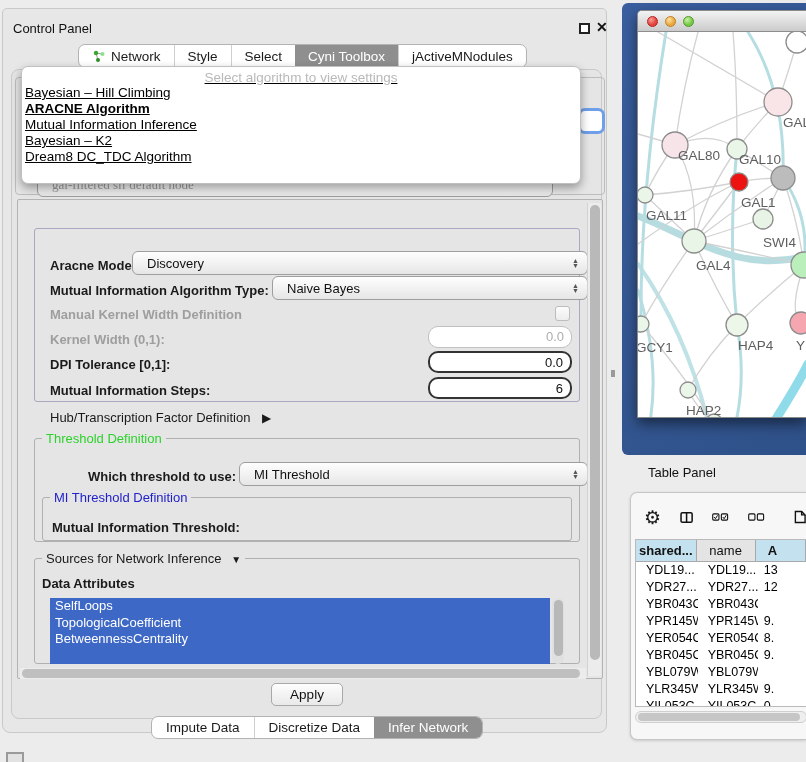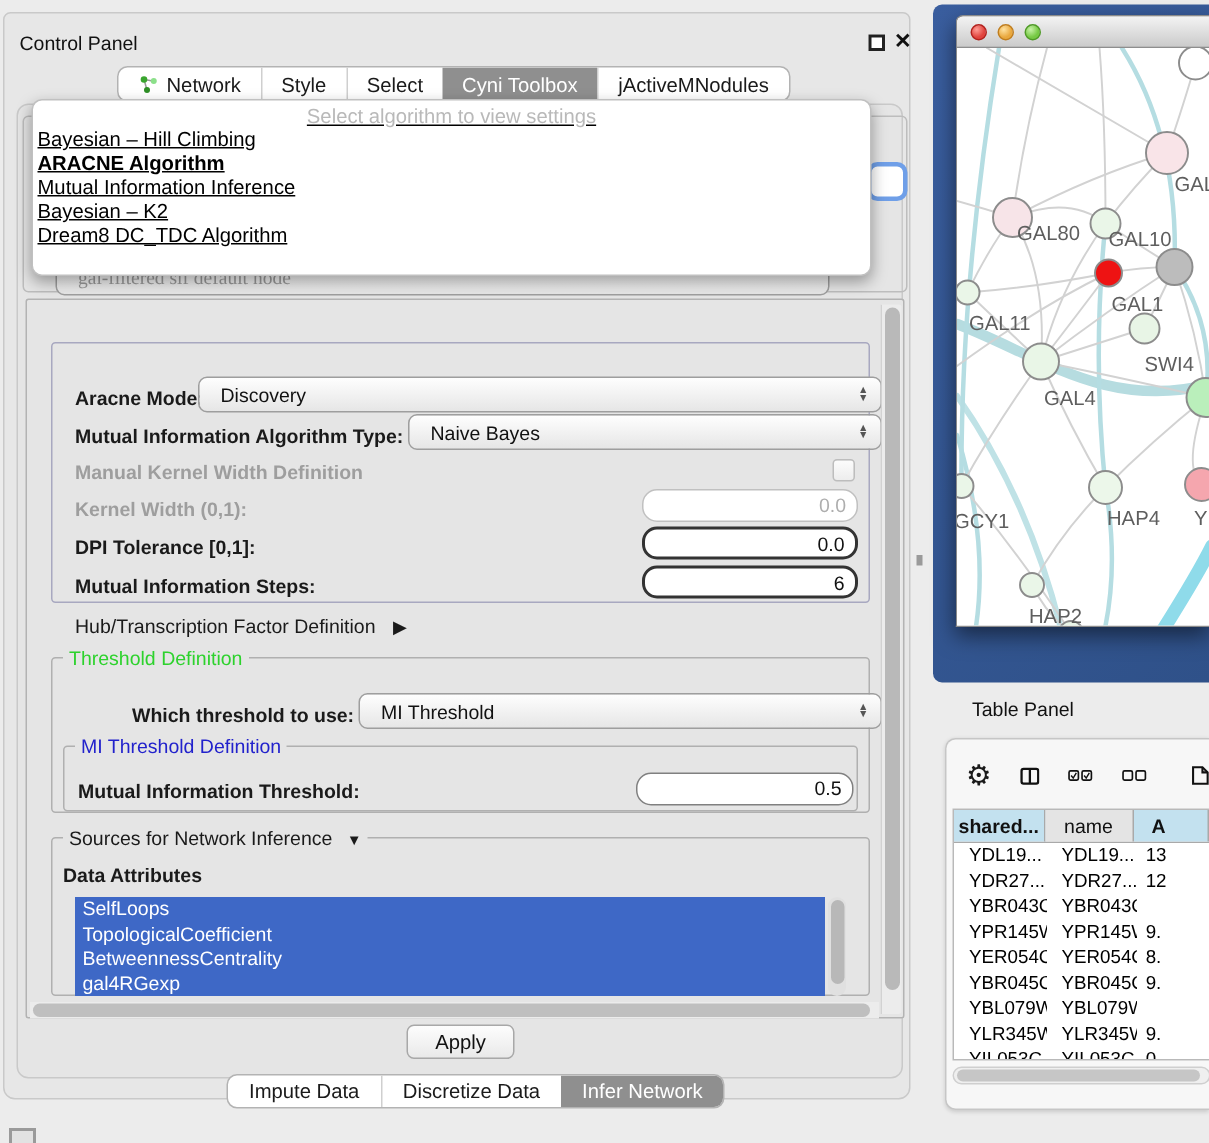--- a/index.html
+++ b/index.html
@@ -218,33 +218,31 @@
       <div class="combo" style="left:221px; top:262px; width:349px;">
         <span>MI Threshold</span>
         <span class="spin">
             <span>▲</span>
             <span>▼</span>
           </span>
       </div>
       <div class="grp" style="left:24px; top:297px; width:530px; height:44px;"></div>
       <div class="grp-title" style="left:32px; top:290px; color:#2222cc;">MI Threshold Definition</div>
       <div class="lbl" style="left:34px; top:320px;">Mutual Information Threshold:</div>
-      <div class="field" style="left:406px; top:315px; width:145px; border:1px solid #808080;">0.5</div>
 
       <div class="grp" style="left:16px; top:358px; width:546px; height:106px;"></div>
       <div class="grp-title" style="left:24px; top:351px; color:#1a1a1a;">
         <span>Sources for Network Inference</span>
         <span style="font-size:10px; margin-left:6px;">▼</span>
       </div>
       <div class="lbl" style="left:24px; top:376px;">Data Attributes</div>
       <div class="attr-list" id="attr-list">
           <div class="attr-item">SelfLoops</div>
           <div class="attr-item">TopologicalCoefficient</div>
           <div class="attr-item">BetweennessCentrality</div>
-          <div class="attr-item">gal4RGexp</div>
         </div>
       <div class="list-scroll">
           <div class="thumb"></div>
         </div>
 
       <div class="vscroll">
           <div class="thumb"></div>
         </div>
       <div class="hscroll">
           <div class="thumb"></div>

